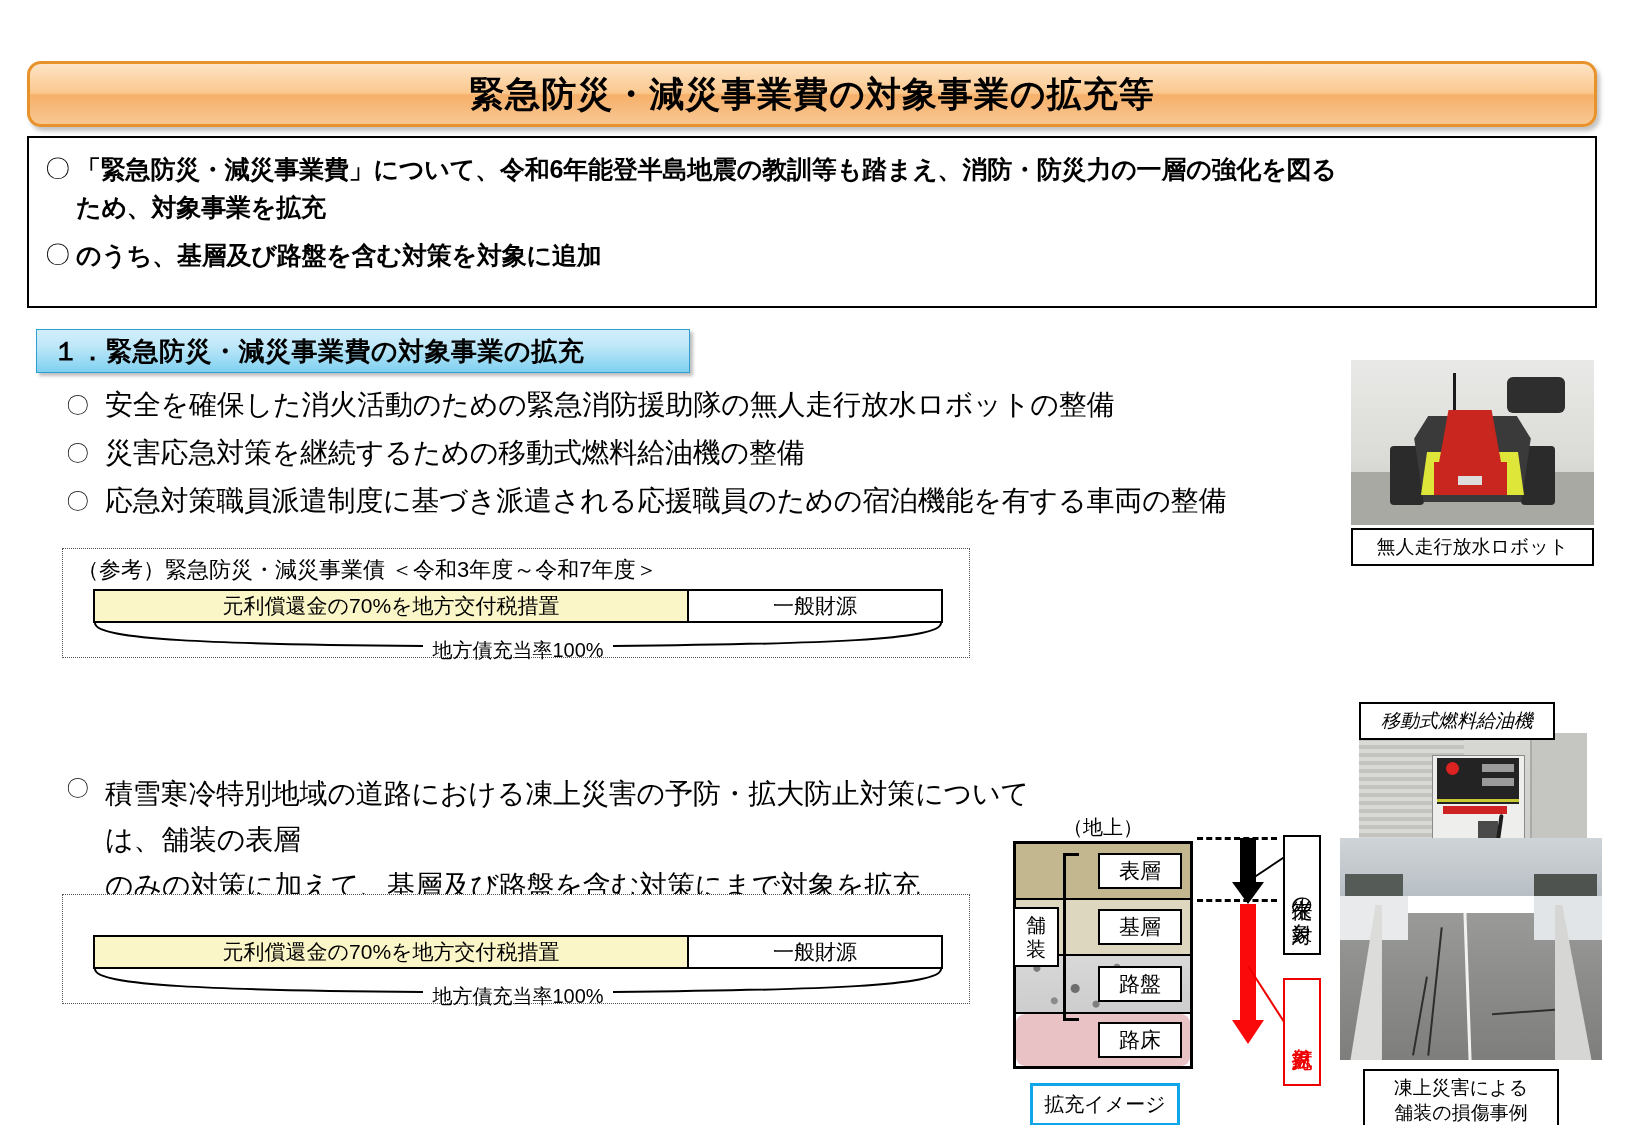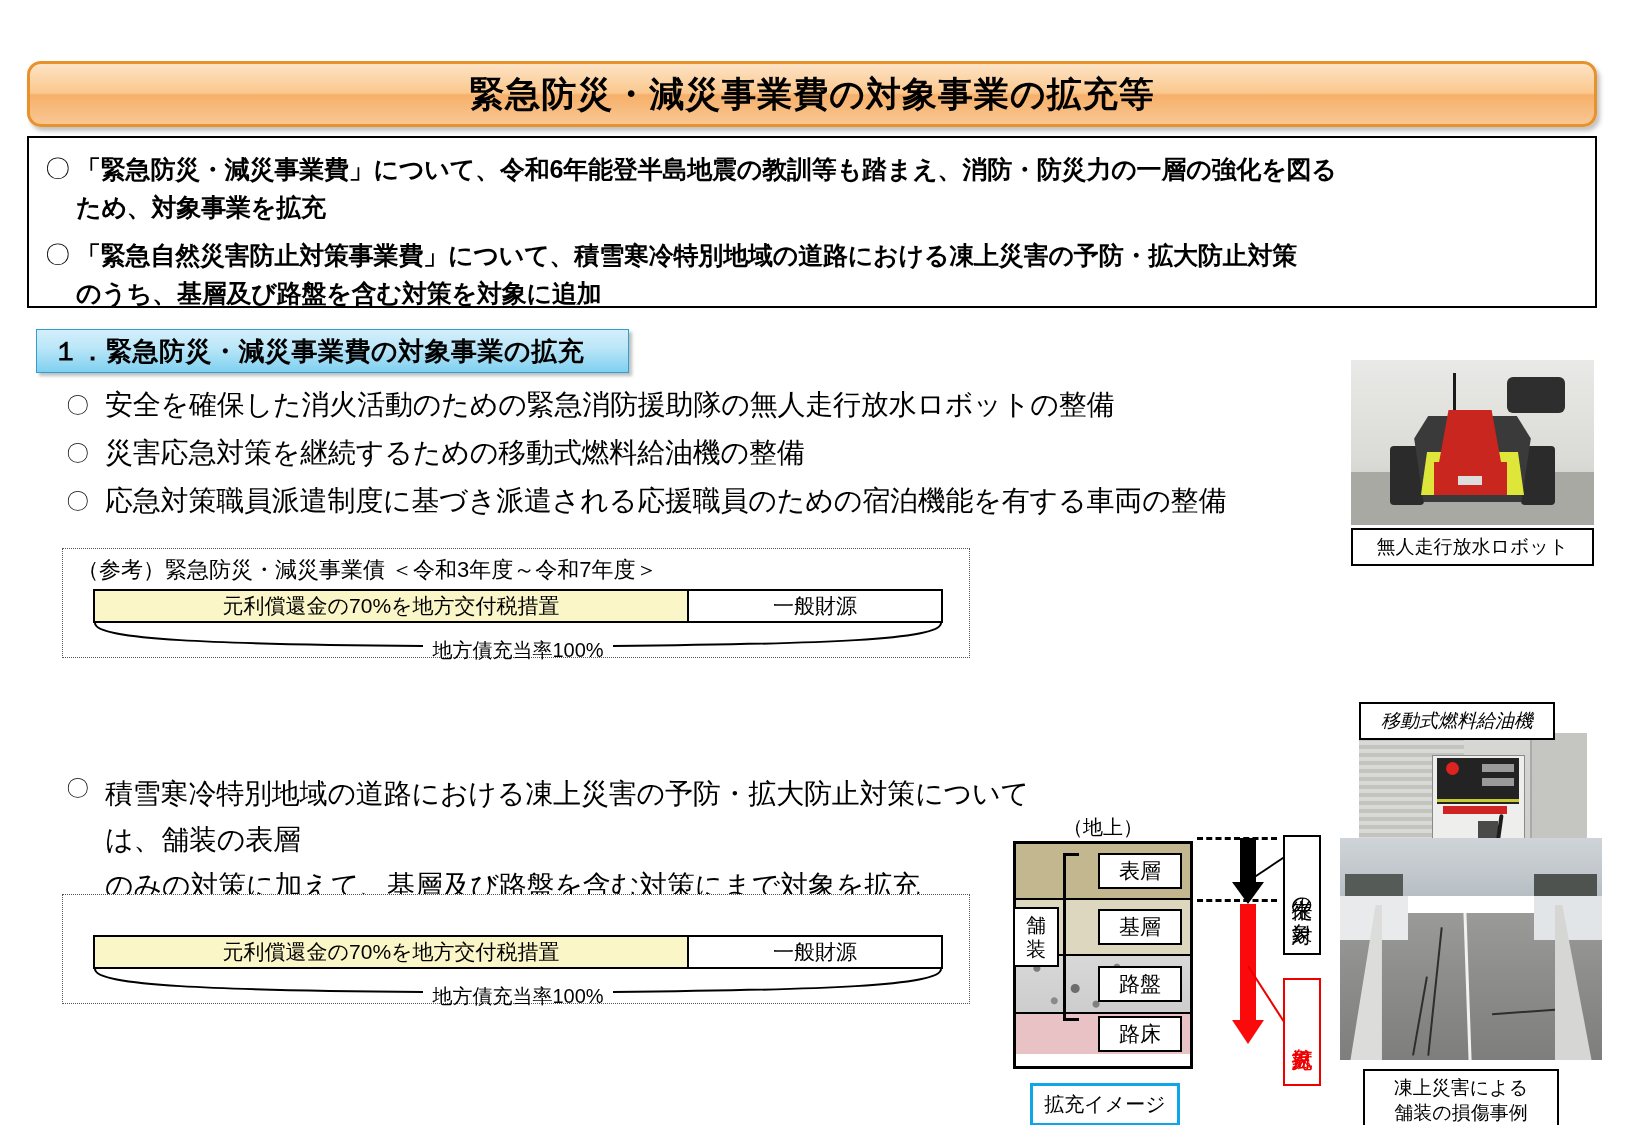--- a/index.html
+++ b/index.html
@@ -41,21 +41,21 @@
   
   .sec-head{
     position:absolute;height:44px;
     border:1px solid #2f9fd0;
     background:linear-gradient(180deg,#d3eefb 0%,#bde7f8 40%,#7fd0f0 100%);
     box-shadow:3px 3px 3px rgba(130,130,130,.5);
     display:flex;align-items:center;
     box-sizing:border-box;padding:0 18px 0 16px;
   }
   .sec-head .stxt{font-size:26px;font-weight:bold;letter-spacing:.5px;white-space:nowrap;}
-  #sec1{left:36px;top:281px;width:593px;text-align:center;}
+  #sec1{left:36px;top:281px;width:654px;text-align:center;}
   #sec2{left:36px;top:657px;width:754px;}
 
   
   .bullet{display:flex;align-items:flex-start;position:absolute;}
   .bullet .bm{font-size:23px;line-height:34px;margin-right:16px;}
   .bullet .bt{font-size:28px;line-height:34px;letter-spacing:-0.2px;}
   #b1{left:66px;top:340px;}
   #b2{left:66px;top:388px;}
   #b3{left:66px;top:436px;}
   #b4{left:66px;top:723px;width:1010px;}
@@ -126,21 +126,21 @@
         background:
           radial-gradient(circle at 12% 22%, #7b7b7b 0 3px, transparent 4px),
           radial-gradient(circle at 34% 58%, #6d6d6d 0 4px, transparent 5px),
           radial-gradient(circle at 58% 20%, #828282 0 3px, transparent 4px),
           radial-gradient(circle at 78% 64%, #6a6a6a 0 4px, transparent 5px),
           radial-gradient(circle at 22% 80%, #8a8a8a 0 3px, transparent 4px),
           radial-gradient(circle at 88% 34%, #757575 0 3px, transparent 4px),
           radial-gradient(circle at 46% 86%, #7f7f7f 0 3px, transparent 4px),
           radial-gradient(circle at 66% 46%, #909090 0 3px, transparent 4px),
           linear-gradient(#d8d8d8,#cdcdcd);}
-  .pl-4{height:40px;background:#e8c2c4;}
+  .pl-4{height:52px;background:#e8c2c4;border-radius:9px;}
   .lbl{position:absolute;border:2px solid #000;background:#fff;font-size:21px;
        text-align:center;padding:2px 0;box-sizing:border-box;white-space:nowrap;}
   .lbl-layer{right:8px;width:84px;top:50%;transform:translateY(-50%);}
   .pav-hoso{position:absolute;left:1013px;top:859px;width:46px;height:60px;
     border:2px solid #000;background:#fff;font-size:20px;line-height:24px;
     display:flex;flex-direction:column;align-items:center;justify-content:center;box-sizing:border-box;}
   .pav-bracket{position:absolute;left:1063px;top:805px;width:16px;height:168px;
     border:3px solid #000;border-right:none;box-sizing:border-box;}
   .pav-caption{position:absolute;left:1030px;top:1035px;width:150px;
     border:3px solid #0ea5e9;background:#fff;text-align:center;font-size:20px;padding:5px 0;box-sizing:border-box;}
@@ -192,21 +192,20 @@
     <div class="lead-item">
       <div class="lead-mark">〇</div>
       <div class="lead-text">
         <span class="ind">「緊急防災・減災事業費」について、令和6年能登半島地震の教訓等も踏まえ、消防・防災力の一層の強化を図る</span>
         <span class="ind">ため、対象事業を拡充</span>
       </div>
     </div>
     <div class="lead-item">
       <div class="lead-mark">〇</div>
       <div class="lead-text">
-        <span class="ind">「緊急自然災害防止対策事業費」について、積雪寒冷特別地域の道路における凍上災害の予防・拡大防止対策</span>
         <span class="ind">のうち、基層及び路盤を含む対策を対象に追加</span>
       </div>
     </div>
   </div>
 
   <div class="sec-head" id="sec1">
     <div class="stxt">１．緊急防災・減災事業費の対象事業の拡充</div>
   </div>
 
   <div class="bullet" id="b1">

